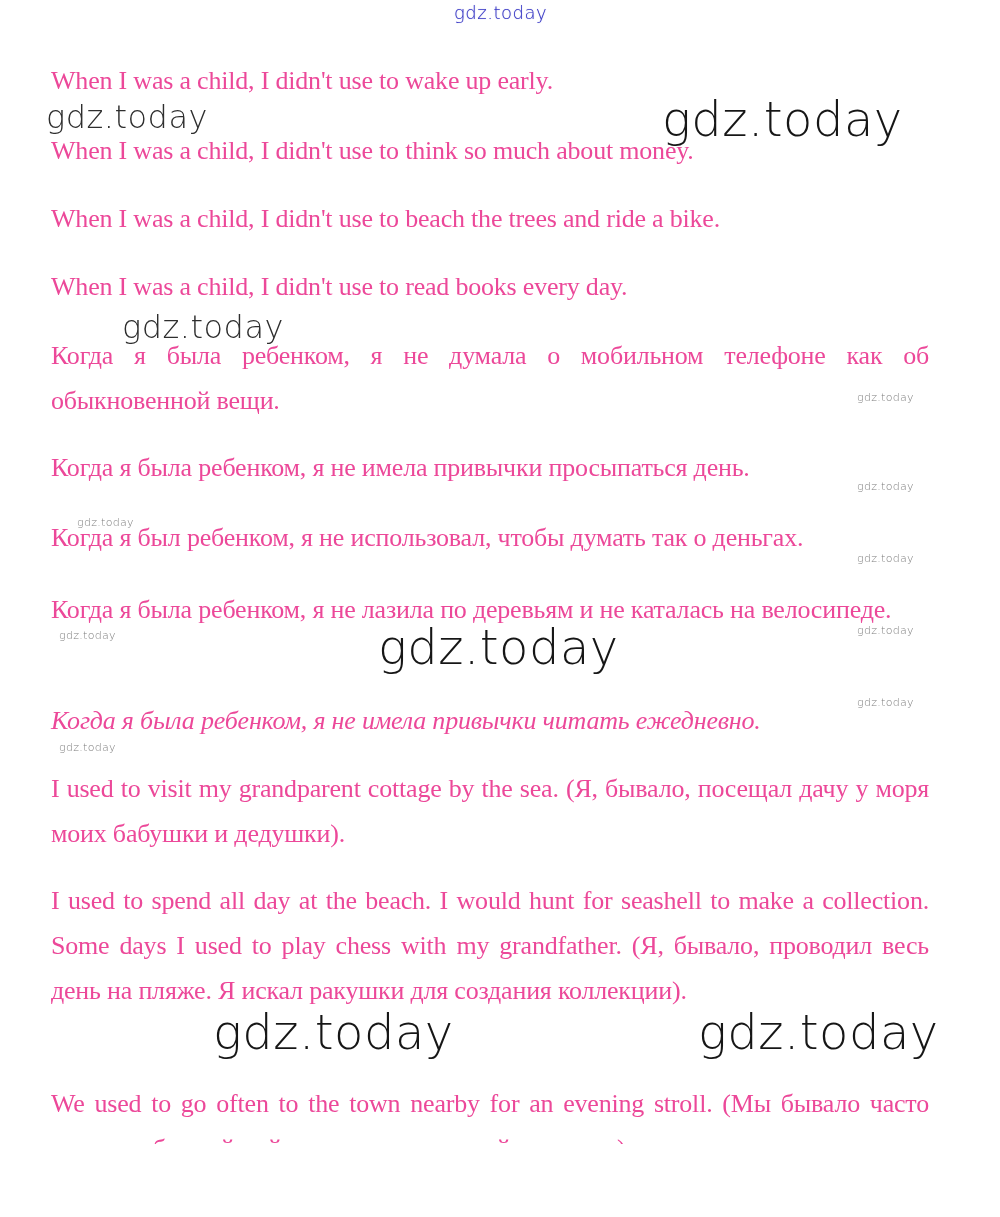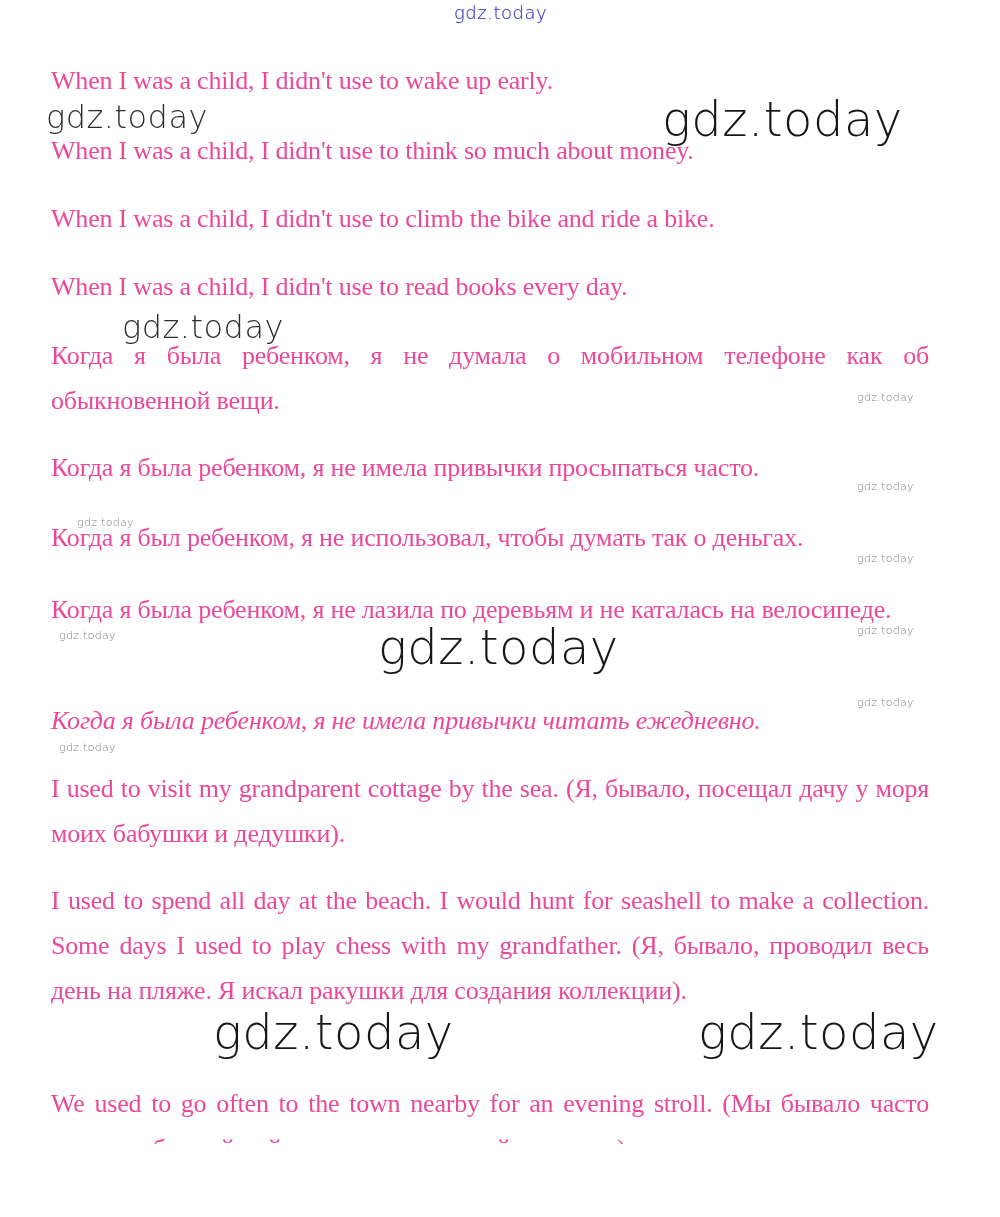--- a/index.html
+++ b/index.html
@@ -51,24 +51,24 @@
   <span class="wm wm-sm" style="left:857px; top:625px;">gdz.today</span>
   <span class="wm wm-sm" style="left:59px;  top:630px;">gdz.today</span>
   <span class="wm wm-lg" style="left:378px; top:623px;">gdz.today</span>
   <span class="wm wm-sm" style="left:857px; top:697px;">gdz.today</span>
   <span class="wm wm-sm" style="left:59px;  top:742px;">gdz.today</span>
   <span class="wm wm-lg" style="left:213px; top:1008px;">gdz.today</span>
   <span class="wm wm-lg" style="left:698px; top:1008px;">gdz.today</span>
 
   <p class="para" style="top:58px;">When I was a child, I didn't use to wake up early.</p>
   <p class="para" style="top:128px;">When I was a child, I didn't use to think so much about money.</p>
-  <p class="para" style="top:196px;">When I was a child, I didn't use to climb the bike and ride a bike.</p>
+  <p class="para" style="top:196px;">When I was a child, I didn't use to beach the trees and ride a bike.</p>
   <p class="para" style="top:264px;">When I was a child, I didn't use to read books every day.</p>
   <p class="para" style="top:333px;">Когда я была ребенком, я не думала о мобильном телефоне как об обыкновенной вещи.</p>
-  <p class="para" style="top:445px;">Когда я была ребенком, я не имела привычки просыпаться часто.</p>
+  <p class="para" style="top:445px;">Когда я была ребенком, я не имела привычки просыпаться день.</p>
   <p class="para" style="top:515px;">Когда я был ребенком, я не использовал, чтобы думать так о деньгах.</p>
   <p class="para" style="top:587px;">Когда я была ребенком, я не лазила по деревьям и не каталась на велосипеде.</p>
   <p class="para" style="top:698px;font-style:italic;">Когда я была ребенком, я не имела привычки читать ежедневно.</p>
   <p class="para" style="top:766px;">I used to visit my grandparent cottage by the sea. (Я, бывало, посещал дачу у моря моих бабушки и дедушки).</p>
   <p class="para" style="top:878px;">I used to spend all day at the beach. I would hunt for seashell to make a collection. Some days I used to play chess with my grandfather. (Я, бывало, проводил весь день на пляже. Я искал ракушки для создания коллекции).</p>
   <p class="para" style="top:1081px;">We used to go often to the town nearby for an evening stroll. (Мы бывало часто ходили в ближайший город ради вечерней прогулки).</p>
 
 </div>
 
 </body></html>

